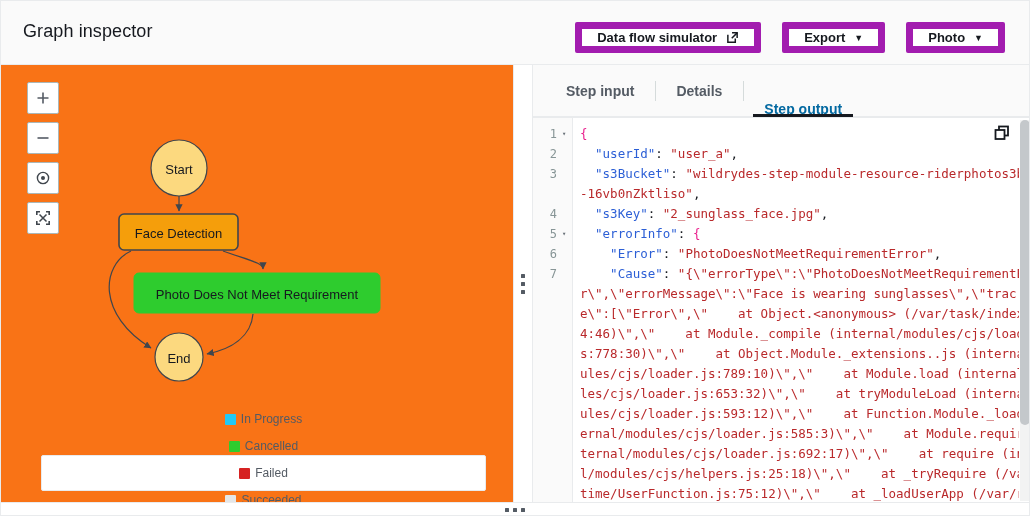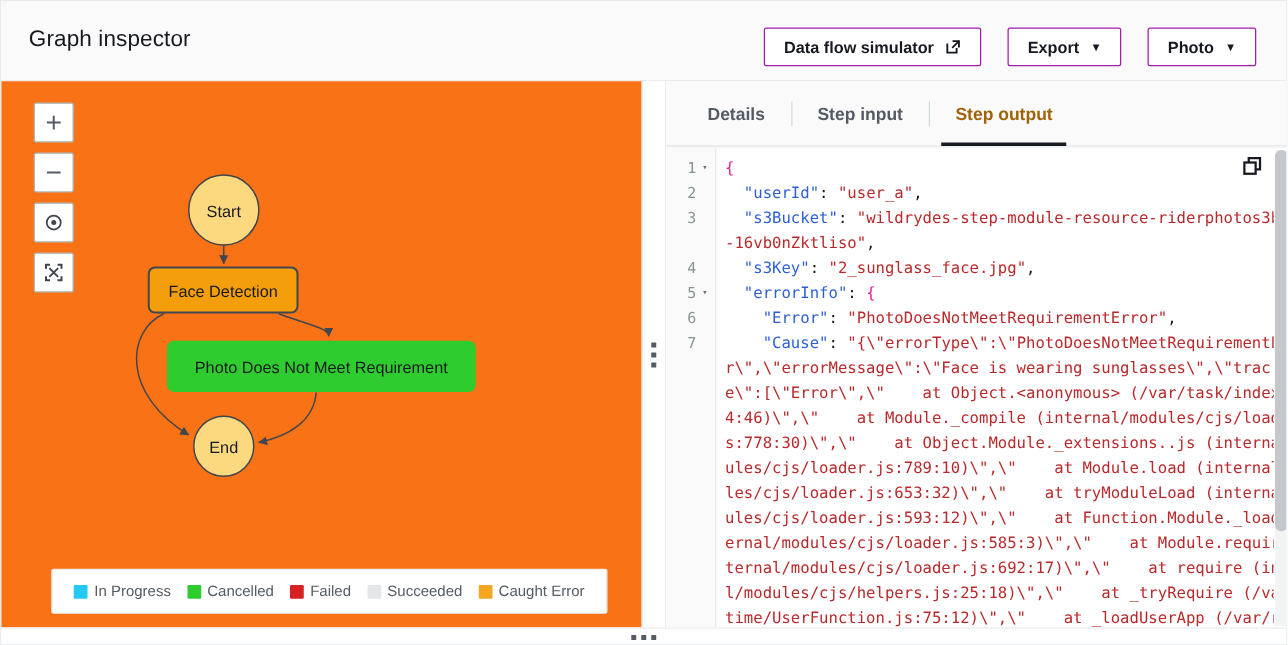--- a/index.html
+++ b/index.html
@@ -42,21 +42,21 @@
   .header-actions {
     position: absolute;
     right: 24px; top: 21px;
     display: flex;
     gap: 21px;
     align-items: center;
   }
   .btn {
     height: 31px;
     background: #ffffff;
-    border: 1px solid #a21caf;
+    border: 7px solid #a21caf;
     border-radius: 2px;
     color: #16191f;
     font-family: "Liberation Sans", sans-serif;
     font-size: 13px;
     font-weight: bold;
     display: inline-flex;
     align-items: center;
     justify-content: center;
     gap: 9px;
     padding: 0 15px;
@@ -141,20 +141,21 @@
     width: 445px;
     height: 36px;
     background: #ffffff;
     border: 1px solid #e9ebed;
     border-radius: 2px;
     display: flex;
     align-items: center;
     justify-content: center;
     gap: 13px;
     box-sizing: border-box;
+    flex-direction: column;
   }
   .legend-item {
     display: inline-flex;
     align-items: center;
     gap: 5px;
     font-size: 12px;
     color: #545b64;
     white-space: nowrap;
   }
   .legend-swatch {
@@ -215,21 +216,22 @@
     white-space: nowrap;
   }
   .tab + .tab::before {
     content: "";
     position: absolute;
     left: 0; top: 16px;
     width: 1px; height: 20px;
     background: #d5dbdb;
   }
   .tab.active {
-    color: #a16207;
+    color: #0369a1;
+    align-items: flex-end;
   }
   .tab.active::after {
     content: "";
     position: absolute;
     left: 10px; right: 10px;
     bottom: 0;
     height: 3px;
     background: #16191f;
   }
 
@@ -468,24 +470,24 @@
           <i></i>
           <i></i>
           <i></i>
         </span>
     </div>
 
     <div class="detail-panel">
 
       <div class="tabs">
         <div class="tab">
+          <span>Step input</span>
+        </div>
+        <div class="tab">
           <span>Details</span>
-        </div>
-        <div class="tab">
-          <span>Step input</span>
         </div>
         <div class="tab active">
           <span>Step output</span>
         </div>
       </div>
 
       <div class="code-viewer">
 
         <div class="gutter" id="gutter">
             <div class="gutter-row">

